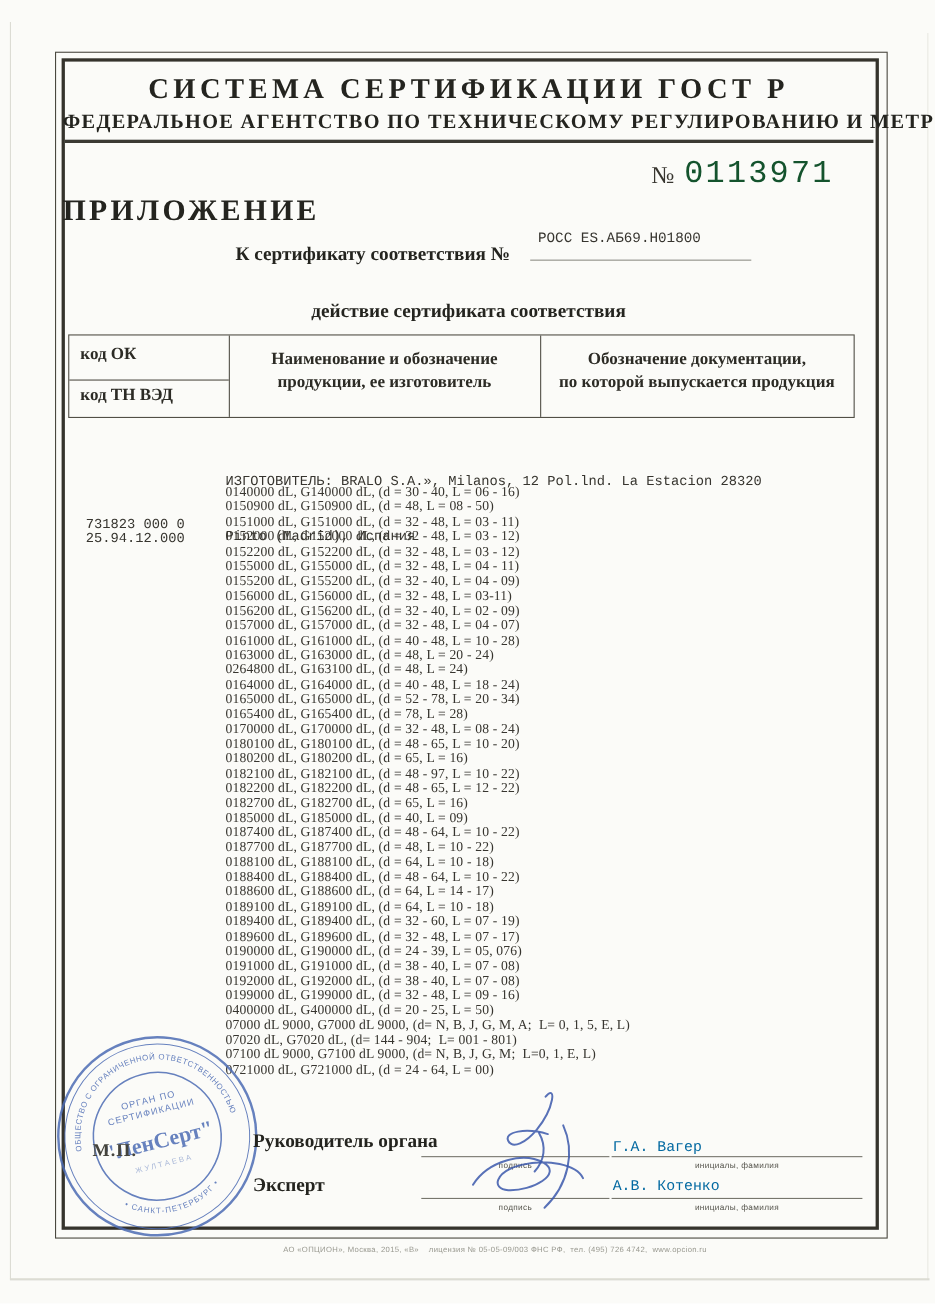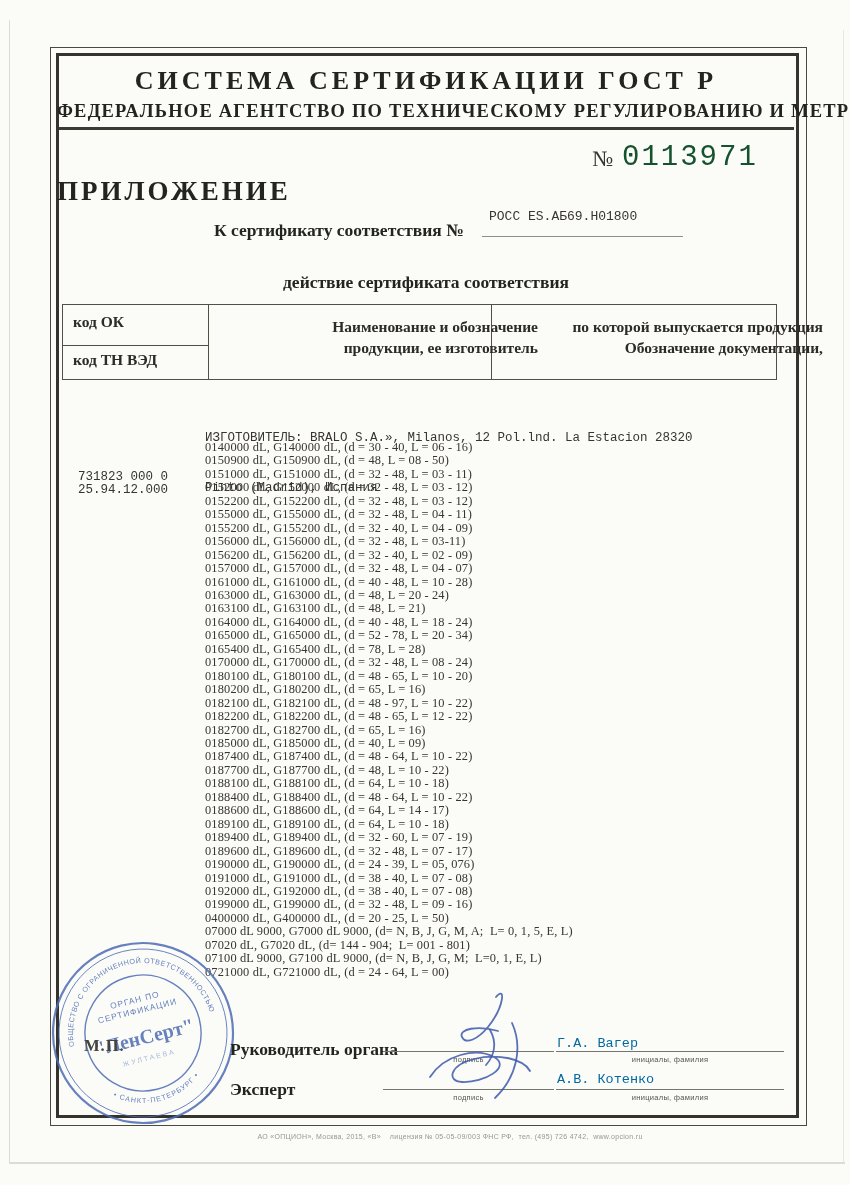--- a/index.html
+++ b/index.html
@@ -25,35 +25,35 @@
   .cert-label{left:214px;top:220px;font-size:17.5px;font-weight:bold;}
   .cert-value{left:489px;top:209px;font-size:13px;font-family:"Liberation Mono",monospace;
               color:#37352f;white-space:pre;}
   .cert-underline{left:482px;top:236px;width:201px;height:1px;background:#8f8f87;}
   .subtitle{left:57px;width:738px;text-align:center;font-size:17.5px;font-weight:bold;white-space:pre;}
   
   .prod-table{left:62px;top:304px;width:713px;height:74px;border:1.2px solid #514f46;}
   .vdiv{top:0;width:1.2px;height:74px;background:#514f46;}
   .hdiv{left:0;top:40px;width:145px;height:1.2px;background:#514f46;}
   .th{font-size:15.5px;font-weight:bold;color:#2c2b25;}
-  .th-center{text-align:right;line-height:20.5px;margin-left:47px;}
+  .th-center{text-align:center;line-height:20.5px;}
   
   .mono{font-family:"Liberation Mono",monospace;color:#37352f;white-space:pre;}
   .manu{left:205px;top:397px;font-size:12.5px;line-height:16.5px;}
   .code-col{font-size:12.5px;}
   .product-list{left:205px;top:441px;}
   .list-line{font-family:Liberation Serif, serif;color:#37352f;white-space:pre;
              font-size:12.4px;line-height:13.45px;letter-spacing:0.15px;}
   
   .stamp{left:50px;top:940px;width:186px;height:186px;transform:rotate(-14deg);opacity:0.85;}
   .stamp text{fill:#4d6cb4;font-family:"Liberation Sans",sans-serif;}
   .stamp circle{fill:none;stroke:#4d6cb4;}
   .mp{left:84px;top:1036px;font-size:16.5px;letter-spacing:1px;color:#44433c;font-weight:bold;}
   
-  .sig-label{font-size:17.5px;font-weight:bold;margin-top:12px;}
+  .sig-label{font-size:17.5px;font-weight:bold;}
   .sig-line{height:0;border-bottom:1.2px solid #77766d;}
   .sig-cap{font-size:7.5px;color:#55544c;text-align:center;font-family:"Liberation Sans",sans-serif;
            letter-spacing:0.3px;}
   .sig-name{font-family:"Liberation Mono",monospace;font-size:13.5px;color:#0369a1;white-space:pre;}
   .signatures{left:400px;top:985px;width:160px;height:125px;}
   .signatures path{fill:none;stroke:#3b58ab;stroke-width:1.8;stroke-linecap:round;opacity:0.85;}
   
   .print-info{left:0;top:1133px;width:900px;text-align:center;font-size:7px;color:#98988f;
               font-family:"Liberation Sans",sans-serif;letter-spacing:0.3px;white-space:pre;}
 </style>
@@ -88,22 +88,22 @@
     <div class="abs vdiv" style="left:145px;"></div>
     <div class="abs vdiv" style="left:428px;"></div>
     <div class="abs hdiv"></div>
     <div class="abs th" style="left:10px;top:8px;">код ОК</div>
     <div class="abs th" style="left:10px;top:46px;">код ТН ВЭД</div>
     <div class="abs th th-center" style="left:145px;top:12px;width:283px;">
       <div>Наименование и обозначение</div>
       <div>продукции, ее изготовитель</div>
     </div>
     <div class="abs th th-center" style="left:428px;top:12px;width:285px;">
+      <div>Обозначение документации,</div>
       <div>по которой выпускается продукция</div>
-      <div>Обозначение документации,</div>
     </div>
   </div>
 
   <div class="abs manu mono">
     <div>ИЗГОТОВИТЕЛЬ: BRALO S.A.», Milanos, 12 Pol.lnd. La Estacion 28320</div>
     <div>Pinto (Madrid), Испания</div>
   </div>
 
   <div class="abs mono code-col" style="left:78px;top:443px;margin-top:40px;">25.94.12.000</div>
   <div class="abs mono code-col" style="left:78px;top:470px;">731823 000 0</div>
@@ -114,21 +114,21 @@
       <div class="list-line">0151000 dL, G151000 dL, (d = 32 - 48, L = 03 - 11)</div>
       <div class="list-line">0152000 dL, G152000 dL, (d = 32 - 48, L = 03 - 12)</div>
       <div class="list-line">0152200 dL, G152200 dL, (d = 32 - 48, L = 03 - 12)</div>
       <div class="list-line">0155000 dL, G155000 dL, (d = 32 - 48, L = 04 - 11)</div>
       <div class="list-line">0155200 dL, G155200 dL, (d = 32 - 40, L = 04 - 09)</div>
       <div class="list-line">0156000 dL, G156000 dL, (d = 32 - 48, L = 03-11)</div>
       <div class="list-line">0156200 dL, G156200 dL, (d = 32 - 40, L = 02 - 09)</div>
       <div class="list-line">0157000 dL, G157000 dL, (d = 32 - 48, L = 04 - 07)</div>
       <div class="list-line">0161000 dL, G161000 dL, (d = 40 - 48, L = 10 - 28)</div>
       <div class="list-line">0163000 dL, G163000 dL, (d = 48, L = 20 - 24)</div>
-      <div class="list-line">0163100 dL, G163100 dL, (d = 48, L = 21)</div>
+      <div class="list-line">0264800 dL, G163100 dL, (d = 48, L = 24)</div>
       <div class="list-line">0164000 dL, G164000 dL, (d = 40 - 48, L = 18 - 24)</div>
       <div class="list-line">0165000 dL, G165000 dL, (d = 52 - 78, L = 20 - 34)</div>
       <div class="list-line">0165400 dL, G165400 dL, (d = 78, L = 28)</div>
       <div class="list-line">0170000 dL, G170000 dL, (d = 32 - 48, L = 08 - 24)</div>
       <div class="list-line">0180100 dL, G180100 dL, (d = 48 - 65, L = 10 - 20)</div>
       <div class="list-line">0180200 dL, G180200 dL, (d = 65, L = 16)</div>
       <div class="list-line">0182100 dL, G182100 dL, (d = 48 - 97, L = 10 - 22)</div>
       <div class="list-line">0182200 dL, G182200 dL, (d = 48 - 65, L = 12 - 22)</div>
       <div class="list-line">0182700 dL, G182700 dL, (d = 65, L = 16)</div>
       <div class="list-line">0185000 dL, G185000 dL, (d = 40, L = 09)</div>

